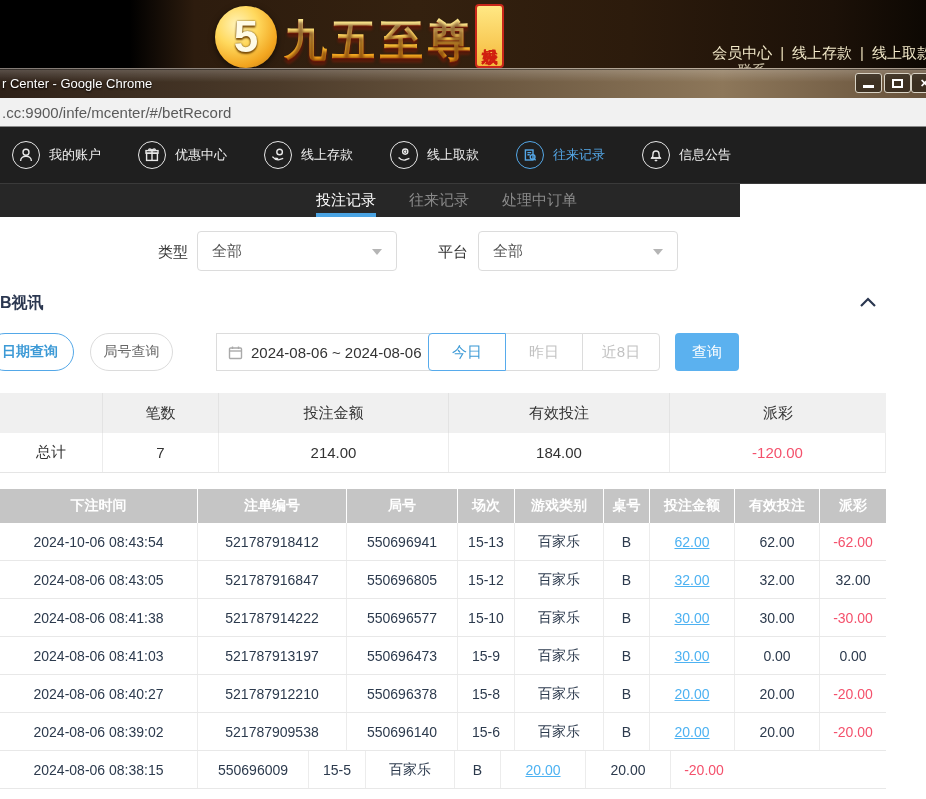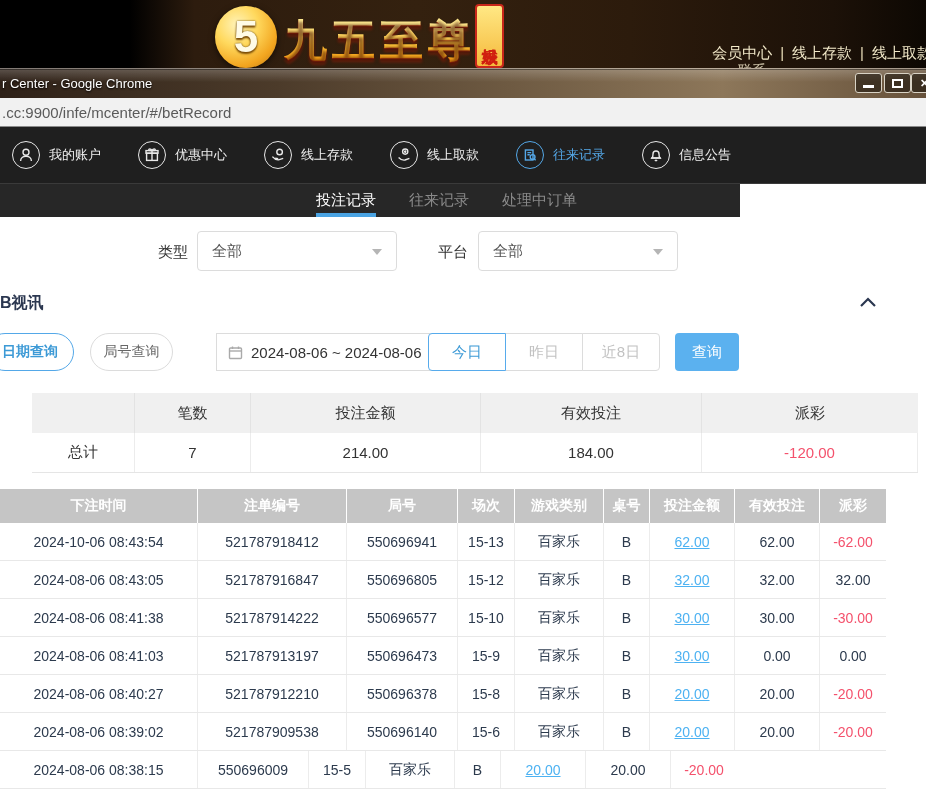--- a/index.html
+++ b/index.html
@@ -94,21 +94,21 @@
   .date-text { font-size:15px; color:#333; }
   .qbtn { position:absolute; top:0; height:38px; width:78px; border:1px solid #dcdcdc; background:#fff;
     display:flex; align-items:center; justify-content:center; font-size:15px; color:#c2c2c2; cursor:pointer; }
   .qbtn.today { left:428px; border-color:#57abec; color:#3d9ad6; border-radius:4px 0 0 4px; z-index:2; }
   .qbtn.yesterday { left:505px; }
   .qbtn.last8 { left:582px; border-radius:0 4px 4px 0; }
   .search-btn { position:absolute; left:675px; top:0; width:64px; height:38px; background:#5bb1ef; color:#fff;
     border:none; border-radius:4px; font-size:15px; display:flex; align-items:center; justify-content:center; cursor:pointer; }
 
   
-  .summary { position:absolute; left:0; top:176px; width:886px;padding-left:32px; }
+  .summary { position:absolute; left:0; top:176px; width:886px; }
   .sum-row { display:flex; width:886px; height:40px; }
   .sum-row.head { background:#f0f0f0; }
   .sum-row.body { background:#fff; border-bottom:1px solid #e5e5e5; }
   .sum-cell { display:flex; align-items:center; justify-content:center; font-size:15px; color:#333;
     border-right:1px solid #e3e3e3; height:100%; }
   .sum-row.body .sum-cell { border-right:1px solid #ececec; }
   .sum-cell:last-child { border-right:none; }
   .s0{width:103px;} .s1{width:116px;} .s2{width:230px;} .s3{width:221px;} .s4{width:216px;}
   .sum-red { color:#f4516c; }
 

